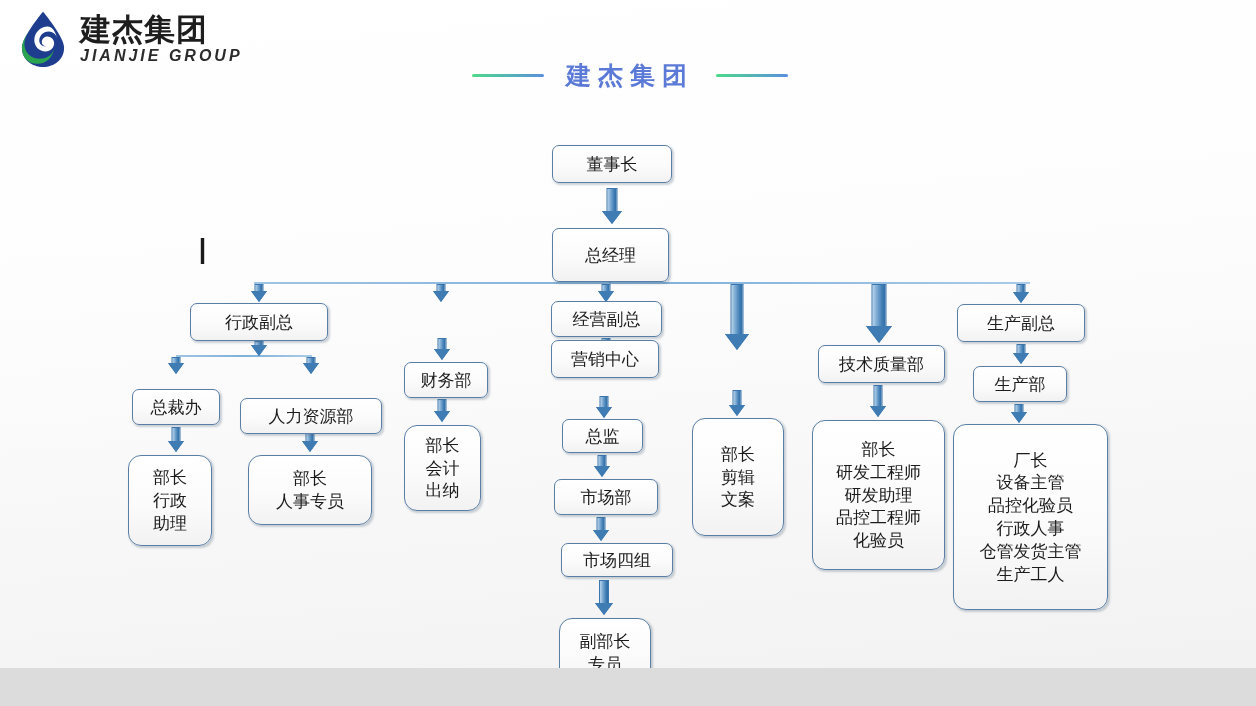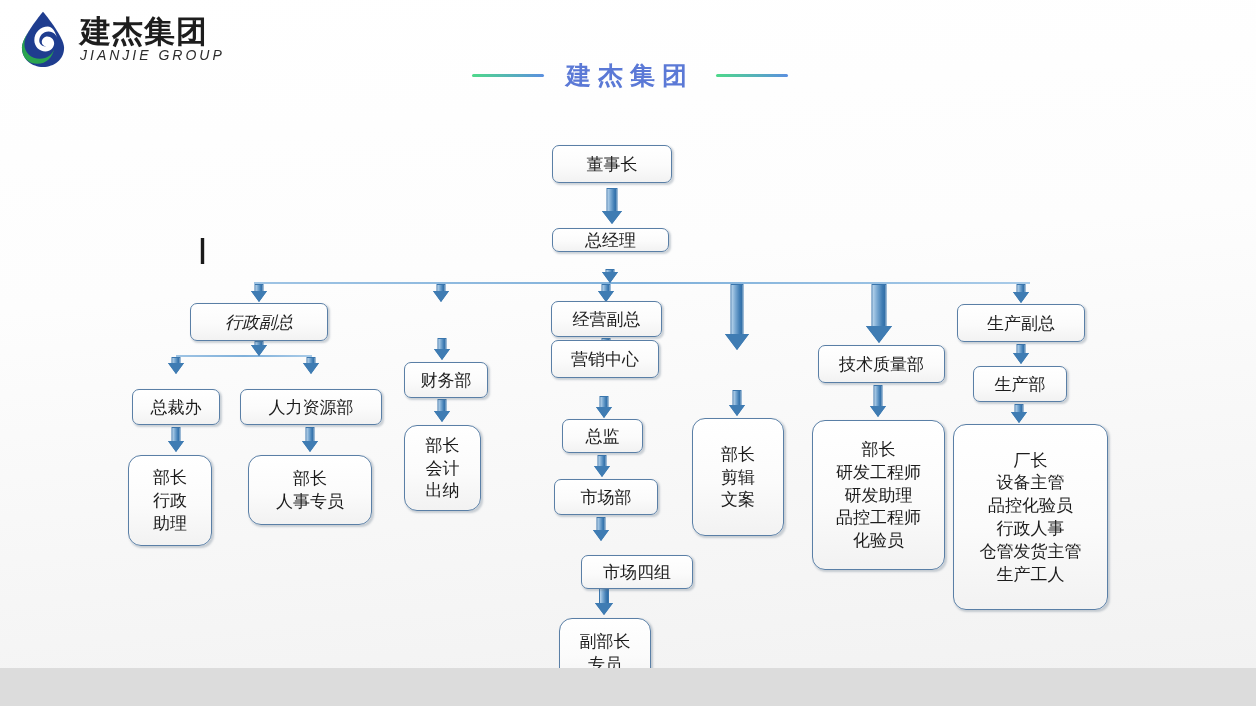--- a/index.html
+++ b/index.html
@@ -24,21 +24,21 @@
   
   .logo-wrap{position:absolute;left:12px;top:8px;display:flex;align-items:center;}
   .logo-mark{width:62px;height:62px;}
   .logo-text{margin-left:6px;display:flex;flex-direction:column;justify-content:center;}
   .logo-cn{
     font-family:"DejaVu Sans",sans-serif;
     font-size:31px;font-weight:bold;color:#1d1d1d;letter-spacing:1px;line-height:1.05;
   }
   .logo-en{
     font-family:"Liberation Sans",sans-serif;
-    font-size:14px;font-weight:normal;font-style:italic;color:#2b2b2b;
+    font-size:16px;font-weight:bold;font-style:italic;color:#2b2b2b;
     letter-spacing:3.0px;line-height:1.1;margin-top:1px;
   }
 
   .title-row{
     position:absolute;left:440px;top:58px;width:380px;height:34px;
     display:flex;align-items:center;justify-content:center;gap:22px;
   }
   .title-rule{
     width:72px;height:3px;border-radius:2px;
     background:linear-gradient(90deg,#4ed98a 0%,#5b8fe0 100%);
@@ -224,56 +224,56 @@
         </div>
         <div class="arrow" style="left: 1010.5px; top: 404px; width: 17px; height: 19px;">
           <div class="stem" style="width: 9px; height: 9px;"></div>
           <div class="head" style="border-left-width: 8.5px; border-right-width: 8.5px; border-top-width: 11px;"></div>
         </div>
       </div>
 
     <div class="node" style="left:552px;top:145px;width:120px;height:38px;">
         <span class="ln">董事长</span>
       </div>
-    <div class="node" style="left:552px;top:228px;width:117px;height:24px;">
+    <div class="node" style="left:552px;top:228px;width:117px;height:54px;">
         <span class="ln">总经理</span>
       </div>
 
-    <div class="node" style="left:190px;top:303px;width:138px;height:38px;font-style:italic;">
+    <div class="node" style="left:190px;top:303px;width:138px;height:38px;">
         <span class="ln">行政副总</span>
       </div>
     <div class="node" style="left:551px;top:301px;width:111px;height:36px;">
         <span class="ln">经营副总</span>
       </div>
     <div class="node" style="left:818px;top:345px;width:127px;height:38px;">
         <span class="ln">技术质量部</span>
       </div>
     <div class="node" style="left:957px;top:304px;width:128px;height:38px;">
         <span class="ln">生产副总</span>
       </div>
 
     <div class="node" style="left:132px;top:389px;width:88px;height:36px;">
         <span class="ln">总裁办</span>
       </div>
-    <div class="node" style="left:240px;top:389px;width:142px;height:36px;">
+    <div class="node" style="left:240px;top:398px;width:142px;height:36px;">
         <span class="ln">人力资源部</span>
       </div>
     <div class="node" style="left:404px;top:362px;width:84px;height:36px;">
         <span class="ln">财务部</span>
       </div>
     <div class="node" style="left:551px;top:340px;width:108px;height:38px;">
         <span class="ln">营销中心</span>
       </div>
     <div class="node" style="left:562px;top:419px;width:81px;height:34px;">
         <span class="ln">总监</span>
       </div>
     <div class="node" style="left:554px;top:479px;width:104px;height:36px;">
         <span class="ln">市场部</span>
       </div>
-    <div class="node" style="left:581px;top:543px;width:112px;height:34px;margin-top:12px;">
+    <div class="node" style="left:561px;top:543px;width:112px;height:34px;">
         <span class="ln">市场四组</span>
       </div>
     <div class="node" style="left:973px;top:366px;width:94px;height:36px;">
         <span class="ln">生产部</span>
       </div>
 
     <div class="node multi" style="left:128px;top:455px;width:84px;height:91px;">
       <span class="ln">部长</span>
       <span class="ln">行政</span>
       <span class="ln">助理</span>

